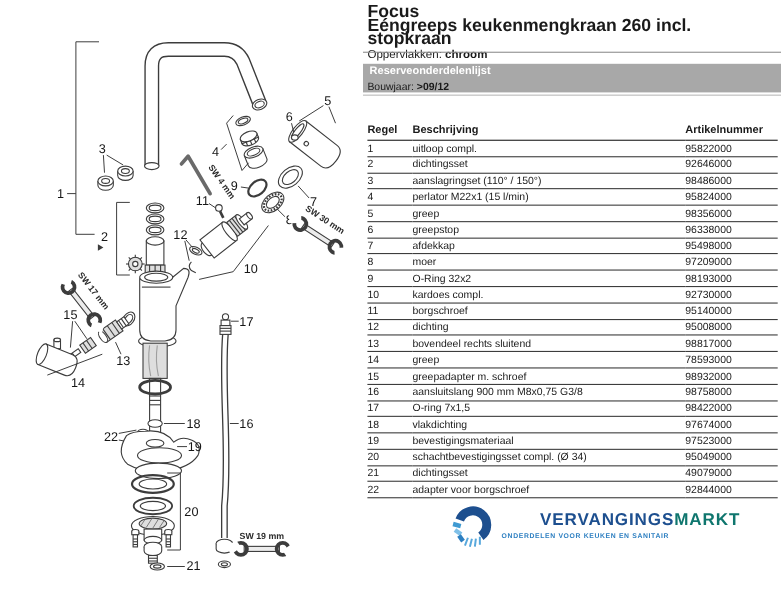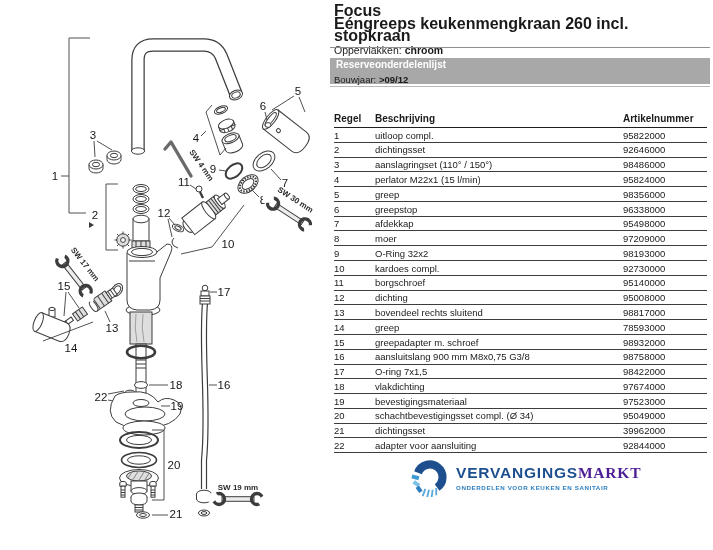--- a/index.html
+++ b/index.html
@@ -32,22 +32,22 @@
   table.parts{position:absolute;left:4px;top:92px;width:373px;border-collapse:collapse;margin-top:17px;}
   table.parts th{font-size:10px;text-align:left;padding:4px 0 3px;border-bottom:1.5px solid #1f1f1f;}
   table.parts td{font-size:9.5px;line-height:11px;padding:1.6px 0 1.2px;border-bottom:1px solid #3d3d3d;}
   .c1{width:41px;}
   .c2{width:248px;}
   .c3{width:84px;}
   
   .logo{position:absolute;left:80px;top:457px;display:flex;align-items:center;gap:8px;}
   .logo-text{display:flex;flex-direction:column;}
   .logo-line{font-size:15.5px;font-weight:bold;letter-spacing:0.8px;line-height:16px;white-space:nowrap;}
-  .logo-primary{color:#1d4f8f;}
-  .logo-secondary{color:#4c1d95;font-family:Liberation Serif, serif;}
+  .logo-primary{color:#1d4f8f;margin-left:35px;}
+  .logo-secondary{color:#0f766e;}
   .logo-tagline{font-size:6.2px;font-weight:bold;letter-spacing:0.6px;color:#2d7fc1;margin-top:3px;white-space:nowrap;}
 </style>
 </head>
 <body>
 
 <svg id="diagram" width="330" height="550" viewBox="0 0 330 550">
   <defs>
     <g id="wrench">
       <rect x="-16" y="-2.3" width="32" height="4.6" fill="#ececec" stroke="#3c3c3c" stroke-width="1"></rect>
       <circle cx="-19" cy="0" r="5.5" fill="none" stroke="#3c3c3c" stroke-width="3.4"></circle>
@@ -497,25 +497,25 @@
       <td class="c3">97523000</td>
     </tr>
         <tr>
       <td class="c1">20</td>
       <td class="c2">schachtbevestigingsset compl. (Ø 34)</td>
       <td class="c3">95049000</td>
     </tr>
         <tr>
       <td class="c1">21</td>
       <td class="c2">dichtingsset</td>
-      <td class="c3">39962000</td>
+      <td class="c3">49079000</td>
     </tr>
         <tr>
       <td class="c1">22</td>
-      <td class="c2">adapter voor aansluiting</td>
+      <td class="c2">adapter voor borgschroef</td>
       <td class="c3">92844000</td>
     </tr>
       </tbody>
   </table>
 
   <div class="logo">
     <svg width="38" height="42" viewBox="0 0 42 46">
       <path d="M8.8,17.2 A14,14 0 1,1 30,33.5" fill="none" stroke="#1d4f8f" stroke-width="9"></path>
       <g stroke-linecap="butt">
         <rect x="2" y="20" width="8" height="4.5" fill="#3f9ad2" transform="rotate(15 6 22)"></rect>

